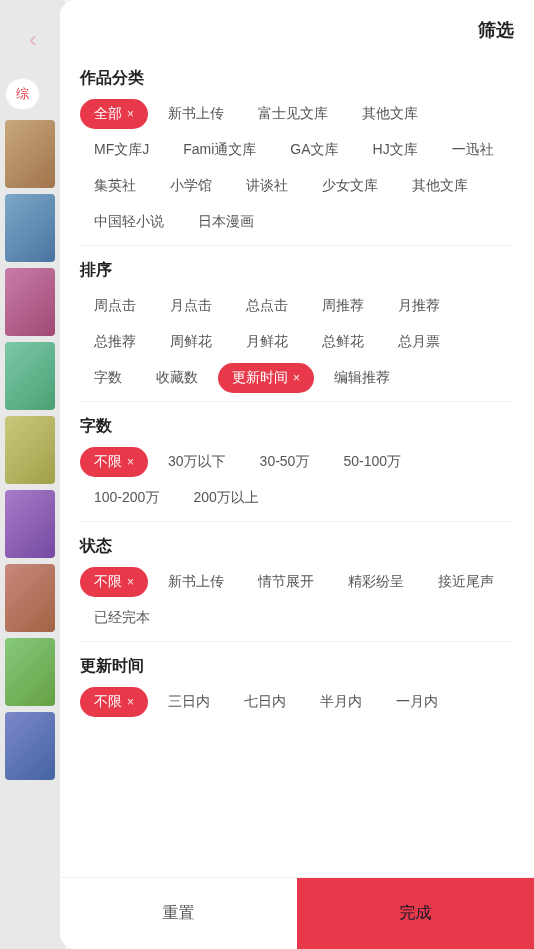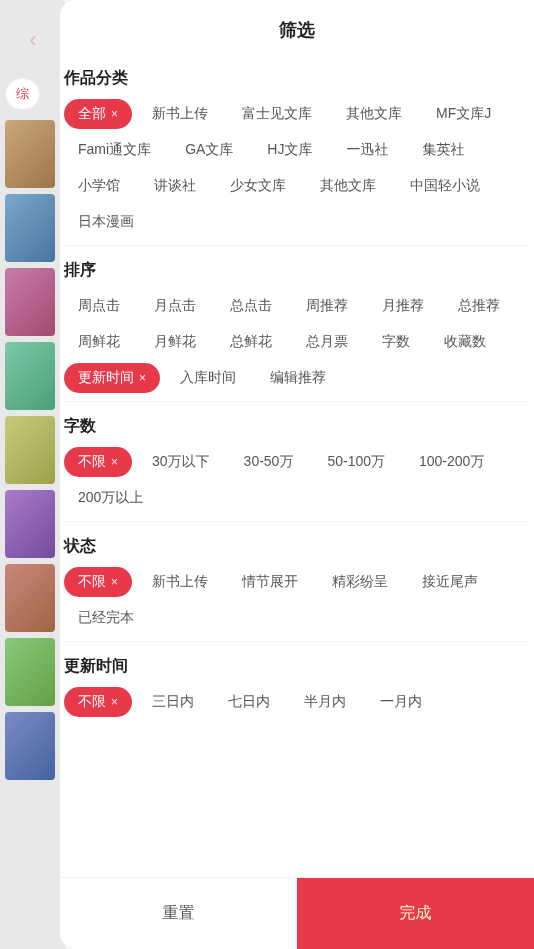--- a/index.html
+++ b/index.html
@@ -63,36 +63,36 @@
       font-size: 13px;
       color: #e8394a;
       border: 1px solid #eee;
       white-space: nowrap;
     }
 
     
     .header {
       display: flex;
       align-items: center;
-      justify-content: center;
+      justify-content: flex-end;
       padding: 18px 20px 12px;
       background: #fff;
       flex-shrink: 0;
     }
     .header-title {
       font-size: 18px;
       font-weight: 600;
       color: #222;
     }
 
     
     .content {
       flex: 1;
       overflow-y: auto;
-      padding: 0 4px;
+      padding: 0 20px;
     }
 
     
     .section {
       margin-bottom: 8px;
     }
     .section-title {
       font-size: 16px;
       font-weight: 600;
       color: #222;
@@ -156,21 +156,21 @@
       border: none;
       outline: none;
     }
     .footer-confirm {
       flex: 1;
       display: flex;
       align-items: center;
       justify-content: center;
       background: #e8394a;
       font-size: 16px;
-      color: #fef9c3;
+      color: #0f172a;
       cursor: pointer;
       border: none;
       outline: none;
       font-weight: 500;
     }
 
     
     .sidebar-books {
       position: absolute;
       left: 0; top: 120px;
@@ -264,21 +264,20 @@
           <button class="tag">周推荐</button>
           <button class="tag">月推荐</button>
           <button class="tag">总推荐</button>
           <button class="tag">周鲜花</button>
           <button class="tag">月鲜花</button>
           <button class="tag">总鲜花</button>
           <button class="tag">总月票</button>
           <button class="tag">字数</button>
           <button class="tag">收藏数</button>
           <button class="tag active">更新时间 <span class="close-x">×</span></button>
-          <button class="tag">入库时间</button>
           <button class="tag">编辑推荐</button>
         </div>
     </div>
 
     <div class="divider"></div>
 
     <div class="section">
       <div class="section-title">字数</div>
       <div class="tag-group" id="word-count-tags">
           <button class="tag active">不限 <span class="close-x">×</span></button>

